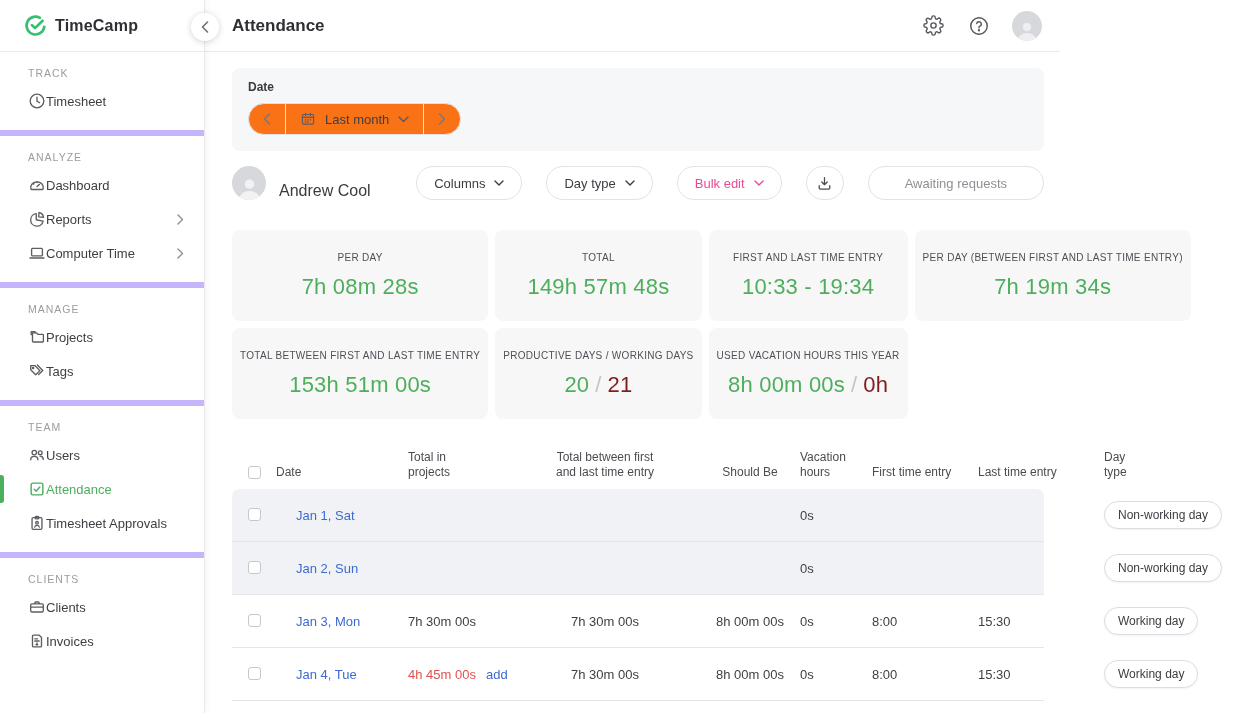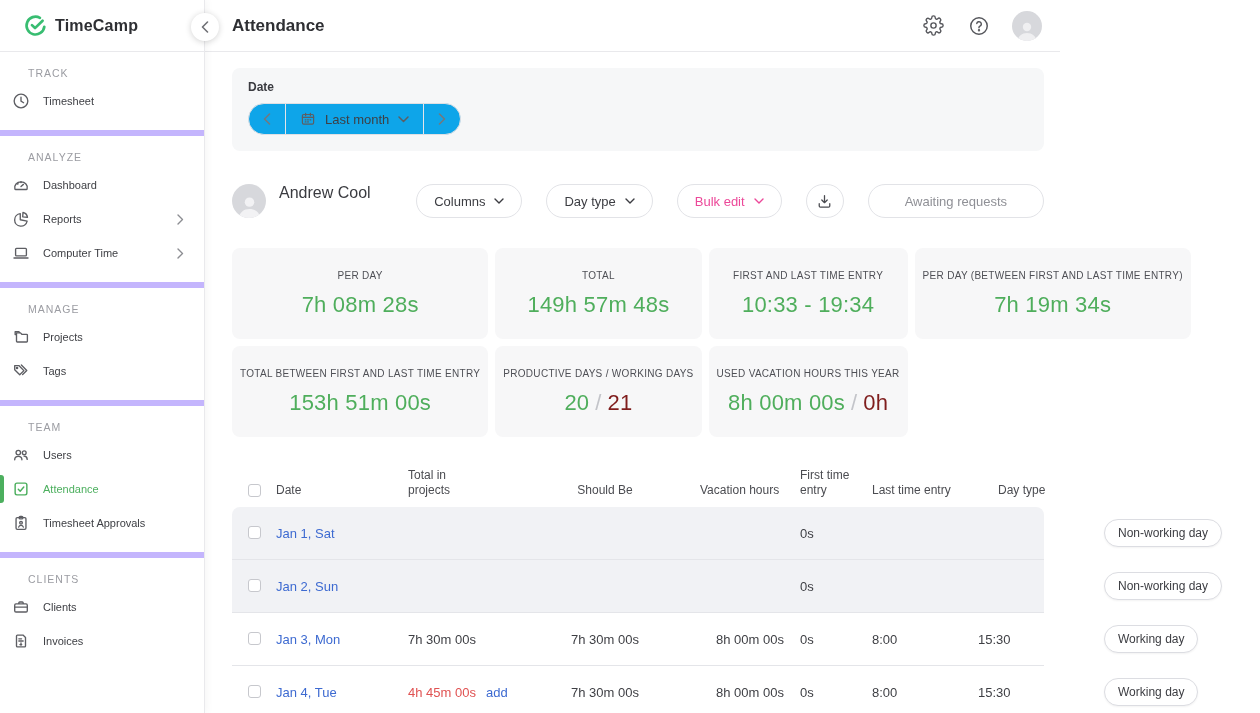--- a/index.html
+++ b/index.html
@@ -11,21 +11,21 @@
   .sidebar { width:205px; min-width:205px; background:#fff; border-right:1px solid #e9e9ec;
     box-shadow:2px 0 8px rgba(0,0,0,0.04); position:relative; z-index:2; }
   .logo-row { height:52px; display:flex; align-items:center; padding-left:24px; border-bottom:1px solid #e9e9ec; }
   .logo-text { font-size:16px; font-weight:bold; color:#2e2f33; margin-left:8px; letter-spacing:.2px; }
   .collapse-btn { position:absolute; top:13px; left:191px; width:28px; height:28px; border-radius:50%;
     background:#fff; box-shadow:0 1px 6px rgba(0,0,0,0.18); display:flex; align-items:center; justify-content:center;
     color:#6f7075; cursor:pointer; z-index:5; }
   .nav-section { padding:13px 0 12px; border-bottom:6px solid #c4b5fd; }
   .nav-section:last-child { border-bottom:none; }
   .section-label { font-size:10.5px; letter-spacing:1px; color:#9b9ca2; margin:2px 0 5px 28px; }
-  .nav-item { display:flex; align-items:center; gap:13px; padding:8px 20px 8px 12px; font-size:11px;
+  .nav-item { display:flex; align-items:center; padding:8px 20px 8px 28px; font-size:13px;
     color:#3f4045; cursor:pointer; position:relative; }
   .nav-item .nicon { width:18px; height:18px; display:flex; align-items:center; justify-content:center; color:#5d5e63; }
   .nav-item svg { stroke:#5d5e63; }
   .nav-item.active { color:#4caf5e; }
   .nav-item.active svg { stroke:#4caf5e; }
   .nav-item.active::before { content:""; position:absolute; left:0; top:3px; bottom:3px; width:4px;
     background:#4caf5e; border-radius:0 3px 3px 0; }
   .nav-chevron { margin-left:auto; color:#8c8d92; display:flex; }
 
   
@@ -36,29 +36,29 @@
   .topbar-right { margin-left:auto; display:flex; align-items:center; gap:20px; }
   .icon-btn { width:26px; height:26px; display:flex; align-items:center; justify-content:center; color:#56575c; cursor:pointer; }
   .avatar { width:30px; height:30px; border-radius:50%; background:#d7d8dc; overflow:hidden; display:flex;
     align-items:flex-end; justify-content:center; cursor:pointer; }
 
   .content { padding:16px 16px 0 27px; }
 
   
   .filter-panel { background:#f6f7f8; border-radius:8px; padding:12px 16px 16px; }
   .filter-label { font-size:12px; font-weight:bold; color:#3a3b40; margin-bottom:9px; }
-  .range-group { display:inline-flex; background:#0ea5e9; border:1px solid #dfe0e4; border-radius:17px; height:32px;
+  .range-group { display:inline-flex; background:#f97316; border:1px solid #dfe0e4; border-radius:17px; height:32px;
     overflow:hidden; align-items:stretch; }
   .range-seg { display:flex; align-items:center; justify-content:center; cursor:pointer; color:#76777c; }
   .range-seg.arrow { width:36px; }
   .range-seg.mid { border-left:1px solid #e4e5e9; border-right:1px solid #e4e5e9; padding:0 14px; gap:9px; color:#3e3f44; }
   .range-text { font-size:13px; color:#3e3f44; }
 
   
-  .user-row { display:flex; align-items:flex-start; margin-top:33px; }
+  .user-row { display:flex; align-items:flex-end; margin-top:15px; }
   .user-avatar { width:34px; height:34px; border-radius:50%; background:#d7d8dc; overflow:hidden;
     display:flex; align-items:flex-end; justify-content:center; }
   .user-name { font-size:16px; color:#3a3b40; margin-left:13px; }
   .toolbar { margin-left:auto; display:flex; align-items:center; gap:24px; }
   .pill-btn { height:34px; display:inline-flex; align-items:center; gap:9px; padding:0 17px; background:#fff;
     border:1px solid #e2e3e7; border-radius:17px; font-size:13px; color:#3c3d42; cursor:pointer; }
   .pill-btn.muted { color:#ec4899; }
   .pill-btn.icon-only { width:38px; padding:0; justify-content:center; color:#4a4b50; }
   .pill-btn.wide { padding:0 36px; color:#8f9096; }
   .chev { display:flex; color:inherit; }
@@ -77,21 +77,21 @@
   .t-row { display:grid; grid-template-columns:44px 132px 102px 190px 100px 72px 106px 106px 1fr; align-items:center; }
   .t-head { height:46px; align-items:end; padding-bottom:9px; }
   .th { font-size:12px; color:#4b4c51; white-space:pre-line; line-height:1.25; }
   .c-check { display:flex; justify-content:center; padding-bottom:1px; }
   .checkbox { width:13px; height:13px; border:1px solid #c7c8cd; border-radius:3px; background:#fff; cursor:pointer; }
   .al { text-align:left; } .ar { } .ac { text-align:center; }
   .c-daytype { padding-left:20px; }
   .t-body .t-row { height:53px; border-bottom:1px solid #e4e5e9; font-size:13px; color:#3e3f44; }
   .t-row.weekend { background:#f1f2f5; }
   .t-row.first { border-radius:8px 8px 0 0; }
-  .date-link { color:#3d6ad1; cursor:pointer; text-decoration:none; font-size:13px; }
+  .date-link { color:#3d6ad1; cursor:pointer; text-decoration:none; font-size:13px;margin-left:20px; }
   .neg { color:#e05252; }
   .add-link { color:#3d6ad1; cursor:pointer; margin-left:10px; }
   .day-pill { display:inline-block; background:#fff; border:1px solid #dcdde2; border-radius:16px;
     padding:6px 13px; font-size:12px; color:#3c3d42; box-shadow:0 1px 2px rgba(0,0,0,0.05); cursor:pointer; white-space:nowrap; }
   svg { display:block; }
 </style>
 </head>
 <body>
 
 <div class="app">
@@ -385,20 +385,22 @@
       </div>
 
       <div class="att-table">
         <div class="t-row t-head">
           <span class="c-check">
               <span class="checkbox"></span>
             </span>
           <span class="th al">Date</span>
           <span class="th ar">Total in
 projects</span>
+          <span class="th ac">Total between first
+and last time entry</span>
           <span class="th ac">Should Be</span>
           <span class="th ar">Vacation hours</span>
           <span class="th ar">First time entry</span>
           <span class="th ar">Last time entry</span>
           <span class="th al c-daytype">Day type</span>
         </div>
 
         <div class="t-body">
 
           <div class="t-row weekend first">

